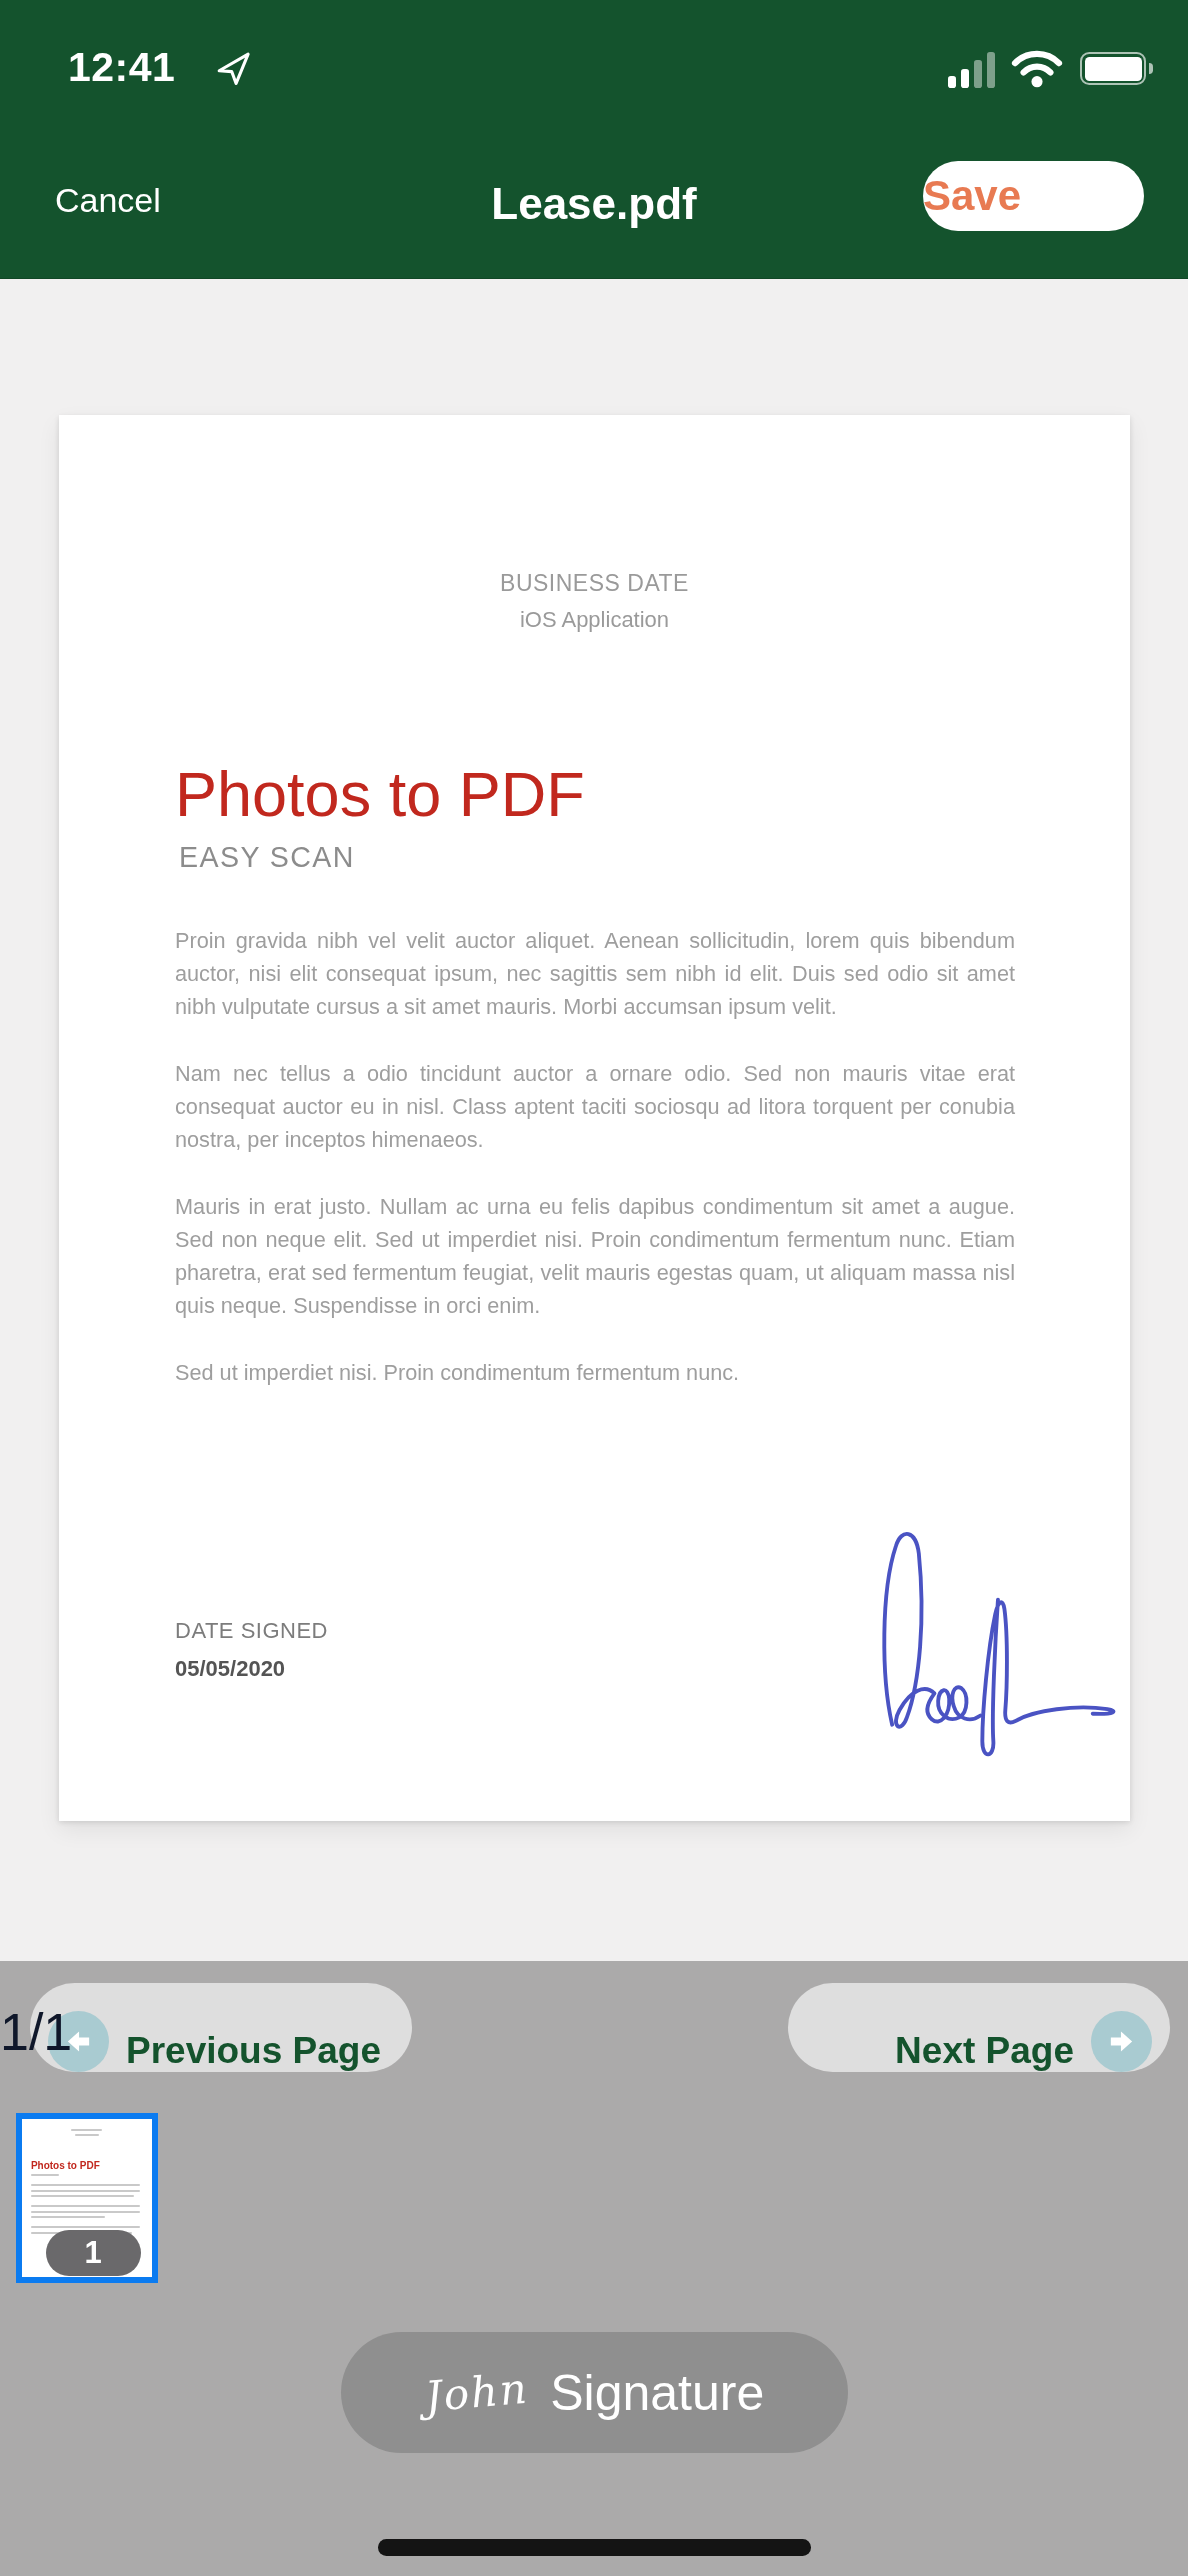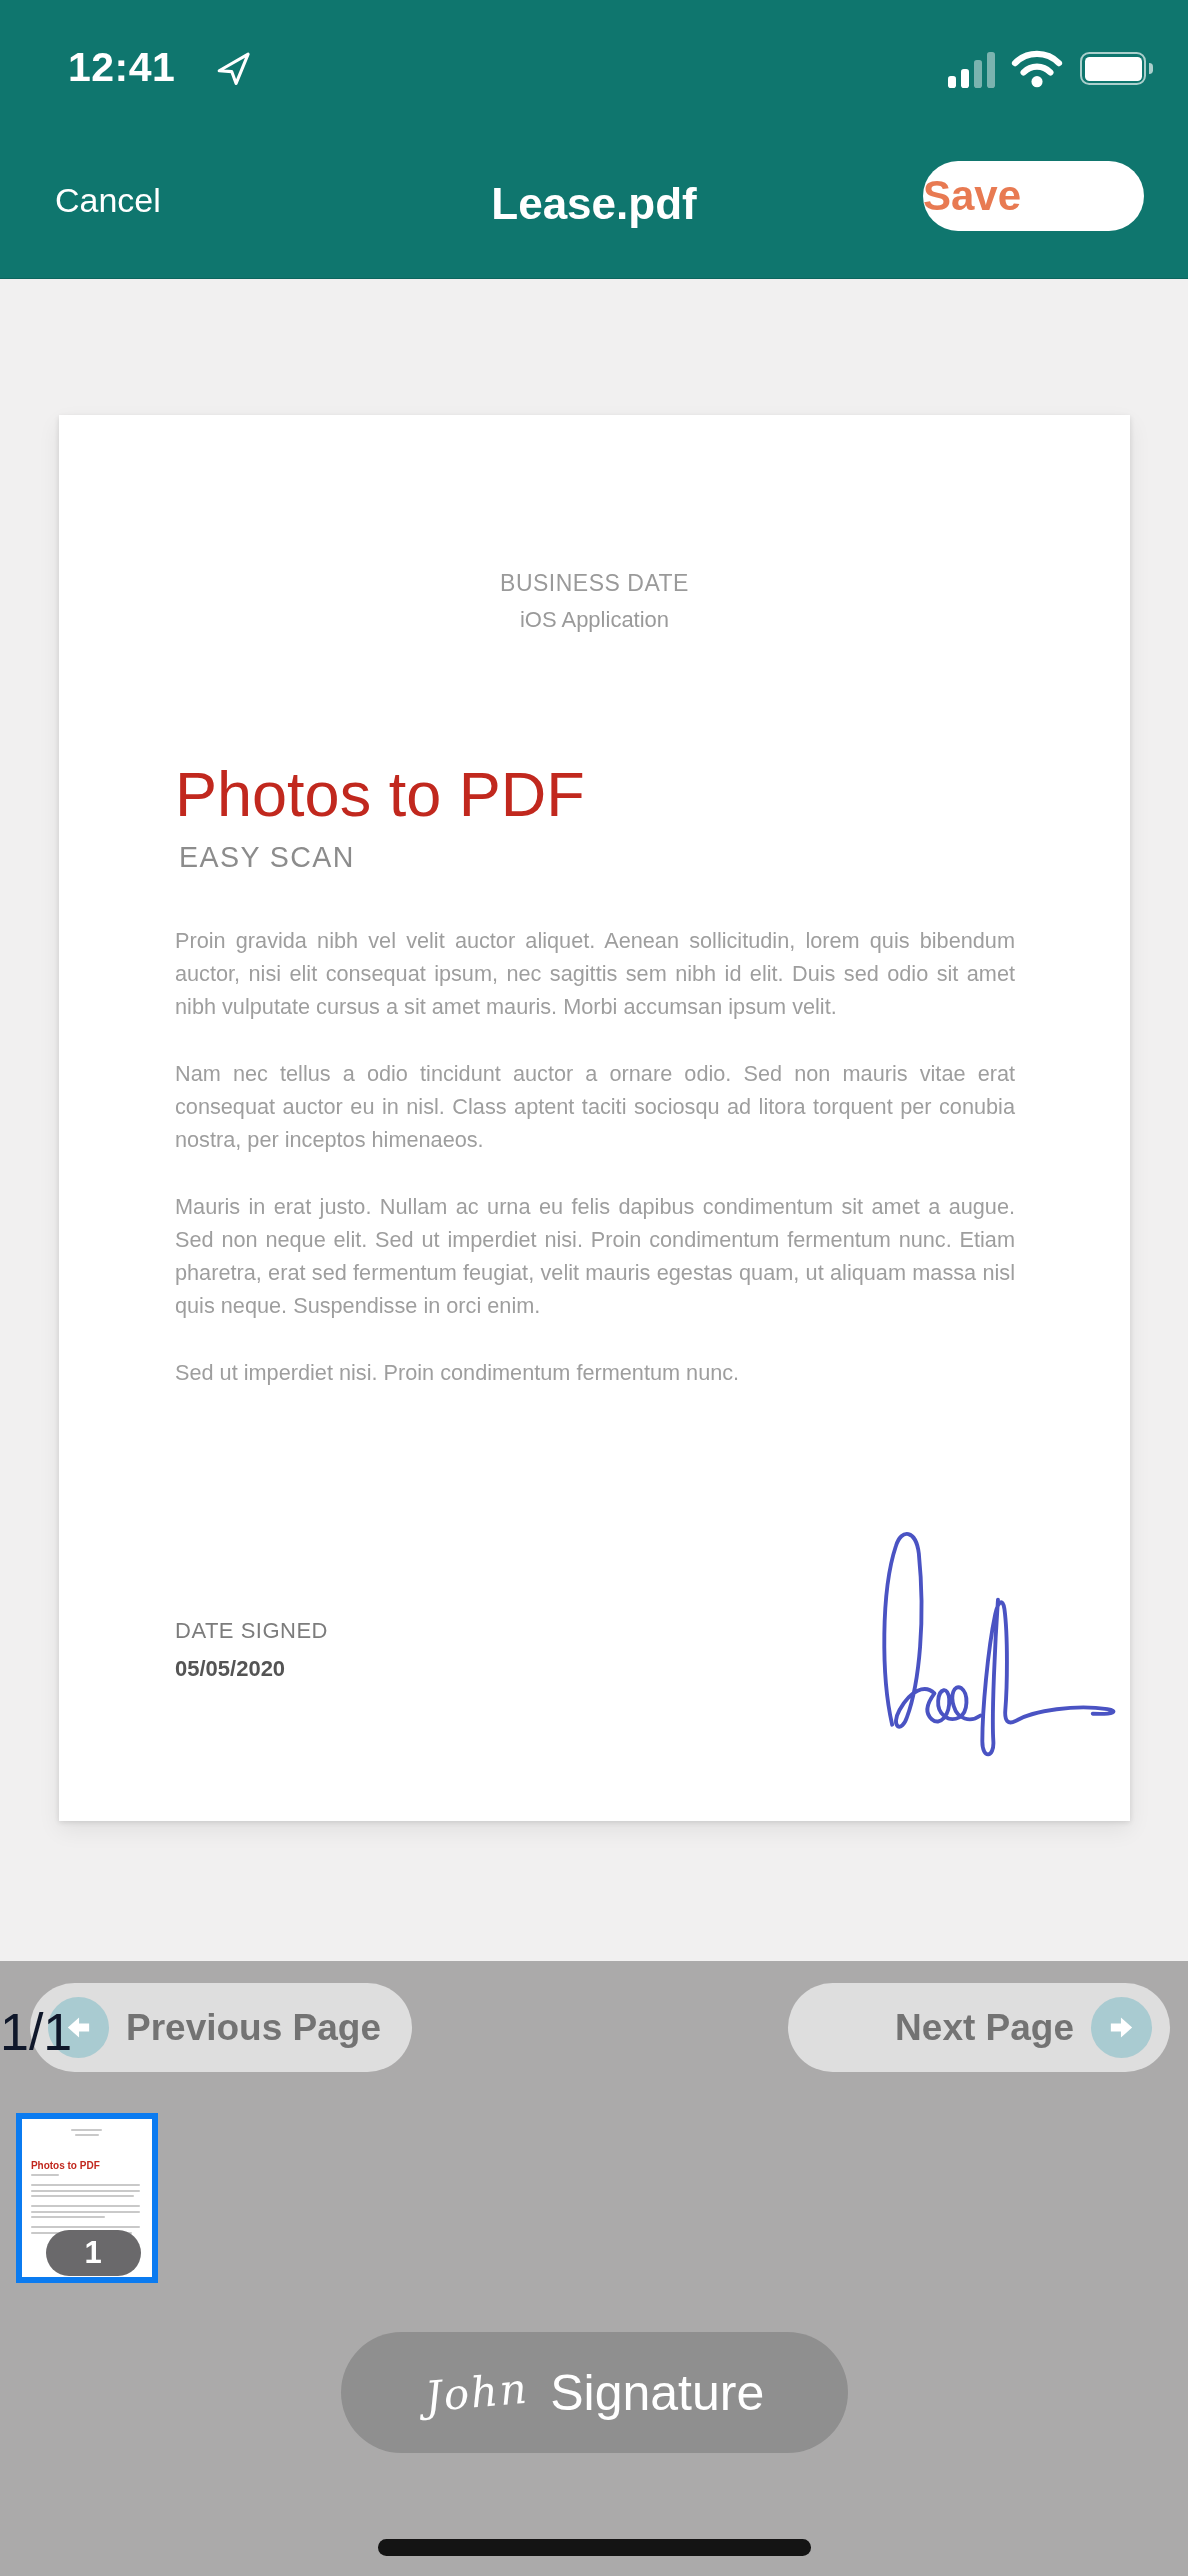--- a/index.html
+++ b/index.html
@@ -1,21 +1,21 @@
 <!DOCTYPE html>
 <html style="font-size:14.7px"><head>
 <meta charset="utf-8">
 <style>
   * { margin:0; padding:0; box-sizing:border-box; }
   html,body { width:1188px; height:2576px; }
   body { font-family:"Liberation Sans", sans-serif; position:relative; background:#F1F0F0; overflow:hidden; }
 
   
   .header { position:absolute; top:0; left:0; width:1188px; height:279px;
-            background:#0f766e; border-bottom:1.8px solid rgba(0,0,0,0.14); }
+            background:#14532d; border-bottom:1.8px solid rgba(0,0,0,0.14); }
   .status-row { position:absolute; top:42px; left:0; width:100%; height:55px; }
   .time { position:absolute; left:68px; top:1.8px; color:#fff; font-size:41px; font-weight:700; letter-spacing:0.5px; }
   .loc-arrow { position:absolute; left:214px; top:7.4px; }
   .status-right { position:absolute; right:42px; top:7.4px; display:flex; align-items:center; gap:16.6px; }
   .signal { display:flex; align-items:flex-end; gap:4.6px; height:39px; }
   .signal .bar { width:8.3px; border-radius:2.8px; background:#fff; }
   .signal .bar.dim { background:rgba(255,255,255,0.45); }
   .wifi svg { display:block; }
   .battery { position:relative; width:66px; height:33px; }
   .battery .shell { position:absolute; inset:0; border:2.8px solid rgba(255,255,255,0.65); border-radius:9.2px; }
@@ -41,21 +41,21 @@
   .doc-body { position:absolute; top:509px; left:116px; width:840px; color:#9E9E9E; font-size:21.7px; line-height:33px; text-align:justify; }
   .doc-body p + p { margin-top:34px; }
   .date-block { position:absolute; left:116px; top:1203px; }
   .date-label { color:#7C7C7C; font-size:22px; letter-spacing:0.5px; }
   .date-value { color:#545454; font-size:22px; font-weight:700; margin-top:12px; }
   .signature-svg { position:absolute; left:789px; top:1096px; }
 
   
   .toolbar { position:absolute; top:1961px; left:0; width:1188px; height:615px; background:#ABAAAA; }
   .pager-btn { position:absolute; top:22px; width:382px; height:89px; background:#DEDEDE; border-radius:45px;
-               display:flex; align-items:center; color:#737373; font-size:37px; font-weight:700; cursor:pointer; }
+               display:flex; align-items:flex-end; color:#14532d; font-size:37px; font-weight:700; cursor:pointer; }
   .pager-btn .circle { width:61px; height:61px; border-radius:50%; background:#A9CBD1; flex:0 0 auto;
                        display:flex; align-items:center; justify-content:center; }
   .prev-btn { left:30px; padding-left:18.4px; }
   .prev-btn .label { margin-left:16.6px; }
   .next-btn { left:788px; justify-content:flex-end; padding-right:18.4px; }
   .next-btn .label { margin-right:16.6px; }
   .page-indicator { position:absolute; top:41px; left:0; right:0; text-align:left; color:#0f172a; font-size:52px; font-weight:500; }
 
   
   .thumb { position:absolute; left:15.7px; top:152px; width:142px; height:170px; background:#fff;

